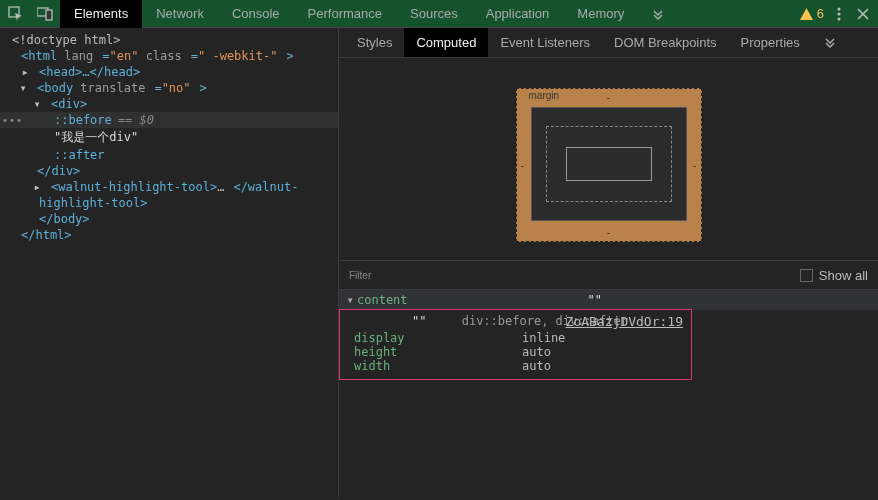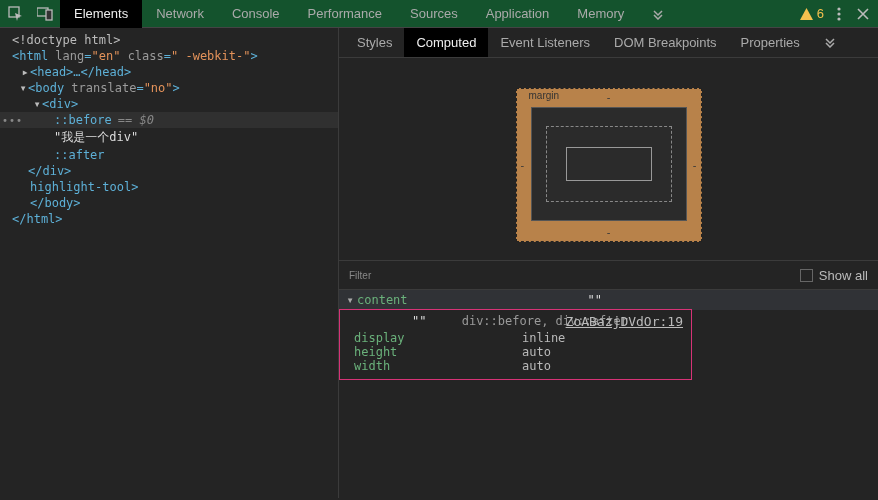--- a/index.html
+++ b/index.html
@@ -37,21 +37,21 @@
 .dom-panel {
   width: 338px;
   background: #242424;
   font-family: Menlo, Consolas, monospace;
   font-size: 12px;
   padding: 4px 0;
   overflow: hidden;
   position: relative;
 }
 .dom-line { padding: 1px 0 1px 12px; white-space: pre; }
-.dom-line .t { color: #5db0d7; }
+.dom-line .t { color: #5db0d7; margin-left: 9px; }
 .dom-line .a { color: #9b9b9b; }
 .dom-line .v { color: #e3925a; }
 .dom-line .pe { color: #5db0d7; }
 .dom-line .txt { color: #ddd; }
 .dom-line .com { color: #bbb; }
 .tri { color:#bbb; display:inline-block; width:10px; text-align:center; }
 .sel-line { background: #303030; display:flex; align-items:center; }
 .sel-badge { color:#888; font-style: italic; margin-left:6px;}
 .gutter-dots { position:absolute; left:0; color:#888; font-size:10px; letter-spacing:1px; padding-left:2px;}
 .side-panel {
@@ -199,20 +199,21 @@
     <div class="dom-line" style="padding-left:18px"><span class="tri">▾</span><span class="t">&lt;body </span><span class="a">translate</span><span class="t">=</span><span class="v">"no"</span><span class="t">&gt;</span></div>
     <div class="dom-line" style="padding-left:32px"><span class="tri">▾</span><span class="t">&lt;div&gt;</span></div>
     <div class="dom-line sel-line" style="padding-left:54px">
       <span class="gutter-dots" style="top:auto">•••</span>
       <span class="pe">::before</span>
       <span class="sel-badge">== $0</span>
     </div>
     <div class="dom-line" style="padding-left:54px"><span class="txt">"我是一个div"</span></div>
     <div class="dom-line" style="padding-left:54px"><span class="pe">::after</span></div>
     <div class="dom-line" style="padding-left:28px"><span class="t">&lt;/div&gt;</span></div>
+    <div class="dom-line" style="padding-left:32px"><span class="tri">▸</span><span class="t">&lt;walnut-highlight-tool&gt;</span><span class="com">…</span><span class="t" style="white-space:normal">&lt;/walnut-</span></div>
     <div class="dom-line" style="padding-left:30px"><span class="t">highlight-tool&gt;</span></div>
     <div class="dom-line" style="padding-left:30px"><span class="t">&lt;/body&gt;</span></div>
     <div class="dom-line"><span class="t">&lt;/html&gt;</span></div>
   </div>
 
   <div class="side-panel">
     <div class="side-tabs">
       <div class="side-tab">Styles</div>
       <div class="side-tab active">Computed</div>
       <div class="side-tab">Event Listeners</div>

